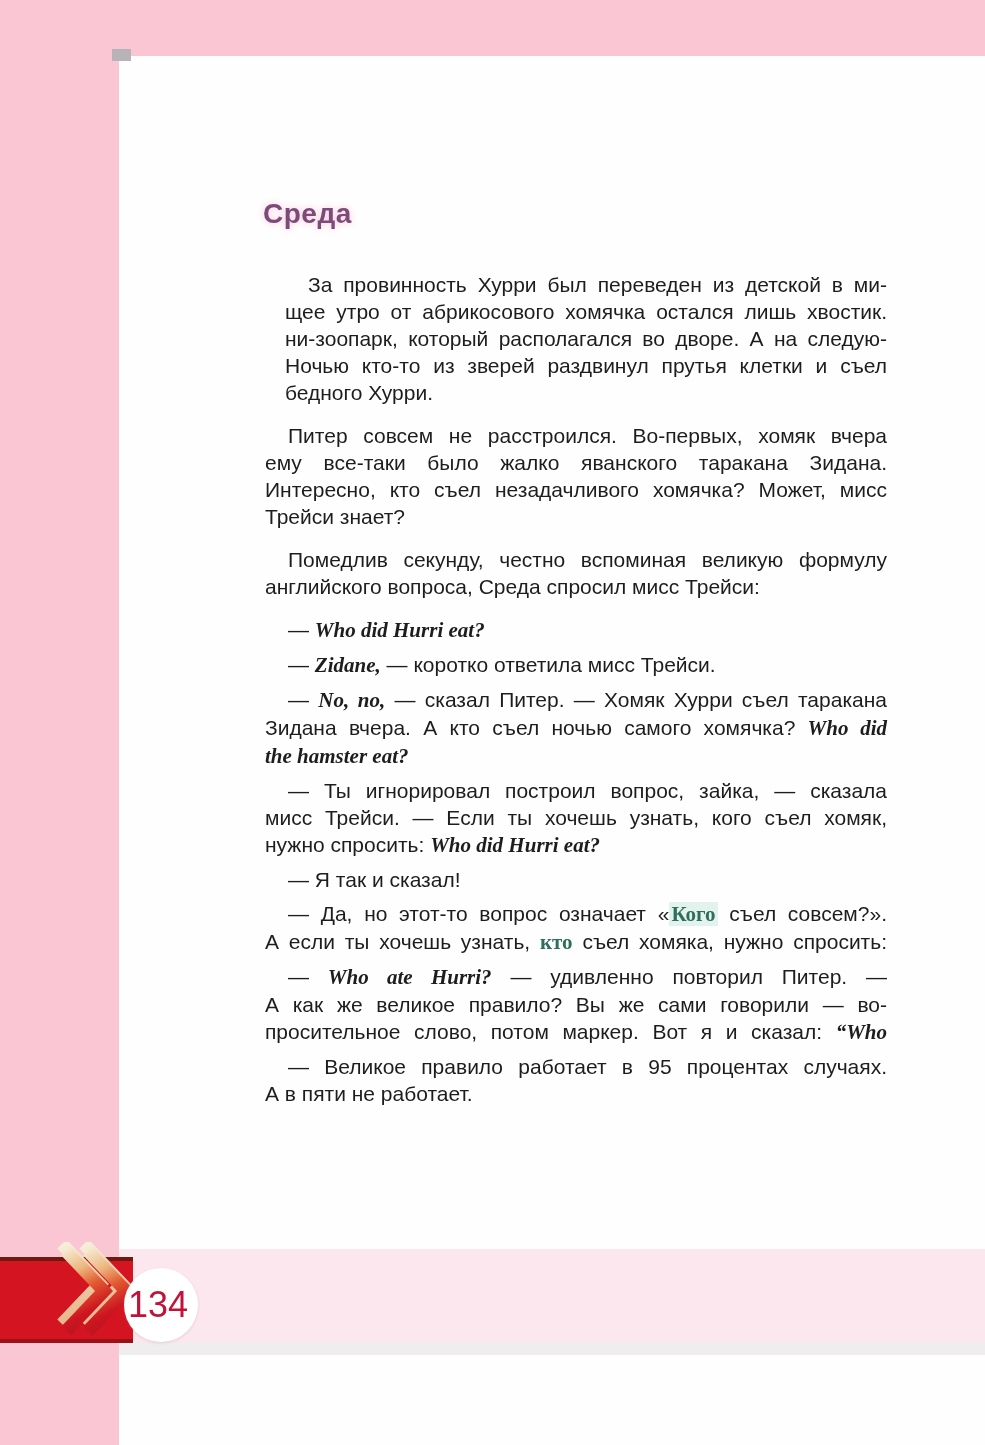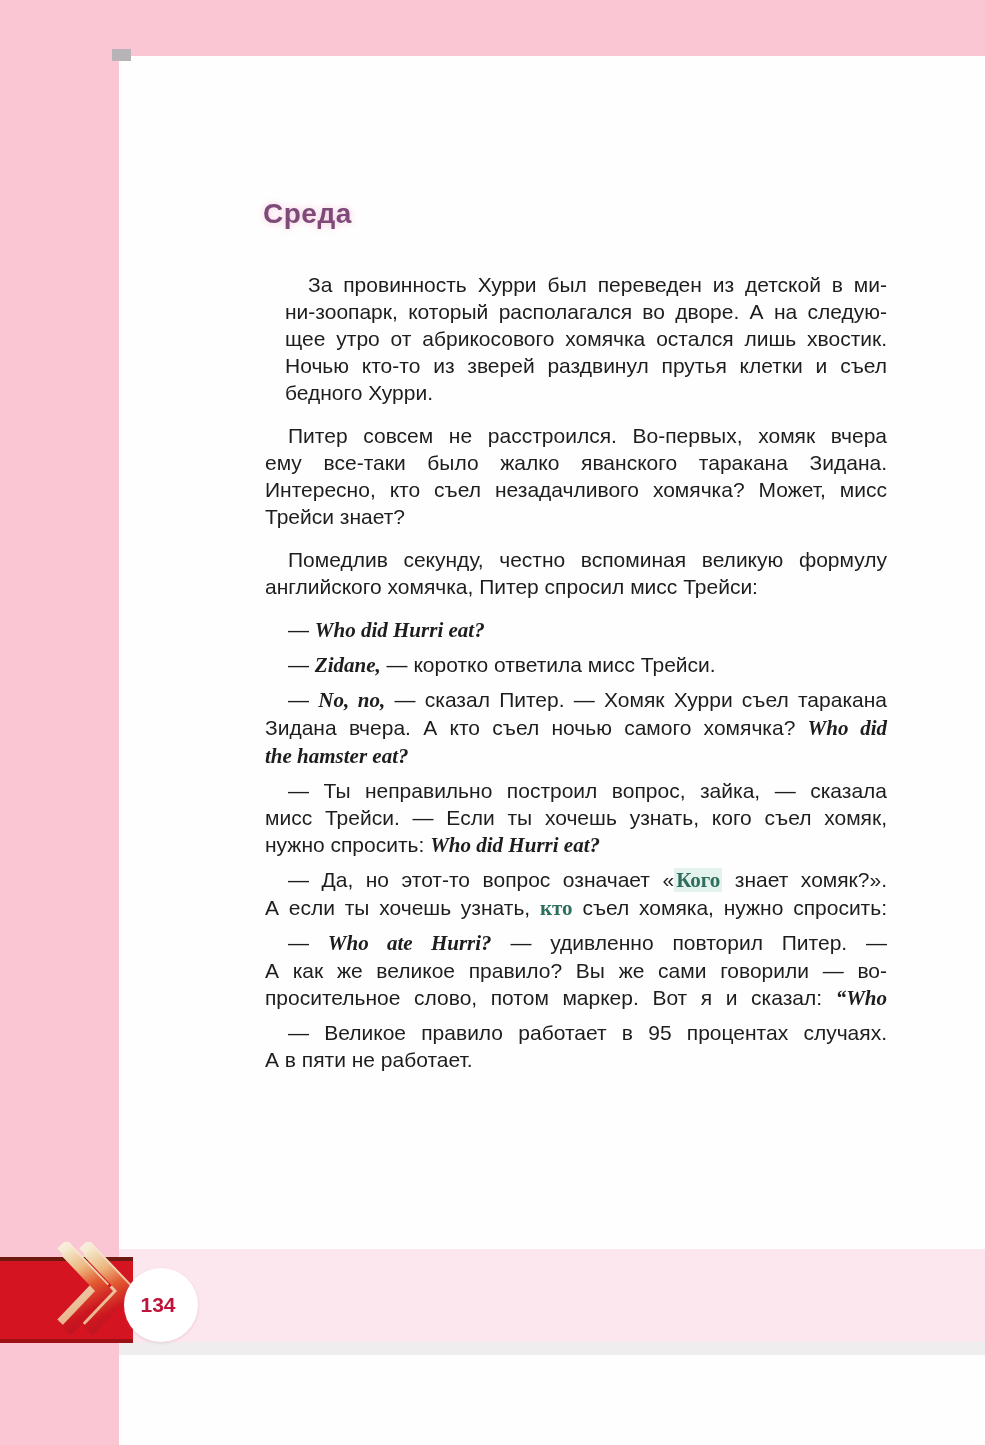--- a/index.html
+++ b/index.html
@@ -47,71 +47,74 @@
   .ribbon{position:absolute;left:0;top:1257px;width:133px;height:86px;
           background:var(--ribbon-red,#d51421);
           border-top:4px solid var(--ribbon-edge-top,#6f1a10);
           border-bottom:4px solid var(--ribbon-edge-bottom,#9c1016);
           box-sizing:border-box;}
   .chevrons{position:absolute;left:48px;top:1242px;width:85px;height:95px;}
   .num-circle{position:absolute;left:124px;top:1268px;width:74px;height:74px;
               border-radius:50%;background:#fff;
               display:flex;align-items:center;justify-content:center;
               box-shadow:0 1px 3px rgba(180,120,140,.25);}
-  .num-circle span{font-size:21px;font-weight:bold;
+  .num-circle span{font-size:36px;font-weight:normal;
                    color:var(--page-number-red,#c0133a);
                    transform:translateX(-3px);}
 </style>
 </head>
 <body>
 
 <div class="screen">
   <div class="page"></div>
   <div class="border-top"></div>
   <div class="border-left"></div>
   <div class="corner"></div>
 
   <h1 class="title">Среда</h1>
 
   <div class="text-col">
       <div class="para body">
         <div class="line"><span class="s-n">За провинность Хурри был переведен из детской в ми-</span></div>
+        <div class="line"><span class="s-n">щее утро от абрикосового хомячка остался лишь хвостик.</span></div>
         <div class="line"><span class="s-n">ни-зоопарк, который располагался во дворе. А на следую-</span></div>
-        <div class="line"><span class="s-n">щее утро от абрикосового хомячка остался лишь хвостик.</span></div>
         <div class="line"><span class="s-n">Ночью кто-то из зверей раздвинул прутья клетки и съел</span></div>
         <div class="line last"><span class="s-n">бедного Хурри.</span></div>
       </div>
       <div class="para body">
         <div class="line"><span class="s-n">Питер совсем не расстроился. Во-первых, хомяк вчера</span></div>
         <div class="line"><span class="s-n">ему все-таки было жалко яванского таракана Зидана.</span></div>
         <div class="line"><span class="s-n">Интересно, кто съел незадачливого хомячка? Может, мисс</span></div>
         <div class="line last"><span class="s-n">Трейси знает?</span></div>
       </div>
       <div class="para body">
         <div class="line"><span class="s-n">Помедлив секунду, честно вспоминая великую формулу</span></div>
-        <div class="line last"><span class="s-n">английского хомячка, Питер спросил мисс Трейси:</span></div>
+        <div class="line last"><span class="s-n">английского вопроса, Среда спросил мисс Трейси:</span></div>
       </div>
       <div class="para dialog">
         <div class="line last"><span class="s-n">— </span><span class="s-e">Who did Hurri eat?</span></div>
       </div>
       <div class="para dialog">
         <div class="line last"><span class="s-n">— </span><span class="s-e">Zidane,</span><span class="s-n"> — коротко ответила мисс Трейси.</span></div>
       </div>
       <div class="para dialog">
         <div class="line"><span class="s-n">— </span><span class="s-e">No, no,</span><span class="s-n"> — сказал Питер. — Хомяк Хурри съел таракана</span></div>
         <div class="line"><span class="s-n">Зидана вчера. А кто съел ночью самого хомячка? </span><span class="s-e">Who did</span></div>
         <div class="line last"><span class="s-e">the hamster eat?</span></div>
       </div>
       <div class="para dialog">
-        <div class="line"><span class="s-n">— Ты неправильно построил вопрос, зайка, — сказала</span></div>
+        <div class="line"><span class="s-n">— Ты игнорировал построил вопрос, зайка, — сказала</span></div>
         <div class="line"><span class="s-n">мисс Трейси. — Если ты хочешь узнать, кого съел хомяк,</span></div>
         <div class="line last"><span class="s-n">нужно спросить: </span><span class="s-e">Who did Hurri eat?</span></div>
       </div>
       <div class="para dialog">
-        <div class="line"><span class="s-n">— Да, но этот-то вопрос означает «</span><span class="s-gh">Кого</span><span class="s-n"> знает хомяк?».</span></div>
+        <div class="line last"><span class="s-n">— Я так и сказал!</span></div>
+      </div>
+      <div class="para dialog">
+        <div class="line"><span class="s-n">— Да, но этот-то вопрос означает «</span><span class="s-gh">Кого</span><span class="s-n"> съел совсем?».</span></div>
         <div class="line"><span class="s-n">А если ты хочешь узнать, </span><span class="s-g">кто</span><span class="s-n"> съел хомяка, нужно спросить:</span></div>
       </div>
       <div class="para dialog">
         <div class="line"><span class="s-n">— </span><span class="s-e">Who ate Hurri?</span><span class="s-n"> — удивленно повторил Питер. —</span></div>
         <div class="line"><span class="s-n">А как же великое правило? Вы же сами говорили — во-</span></div>
         <div class="line"><span class="s-n">просительное слово, потом маркер. Вот я и сказал: </span><span class="s-e">“Who</span></div>
       </div>
       <div class="para dialog">
         <div class="line"><span class="s-n">— Великое правило работает в 95 процентах случаях.</span></div>
         <div class="line last"><span class="s-n">А в пяти не работает.</span></div>

